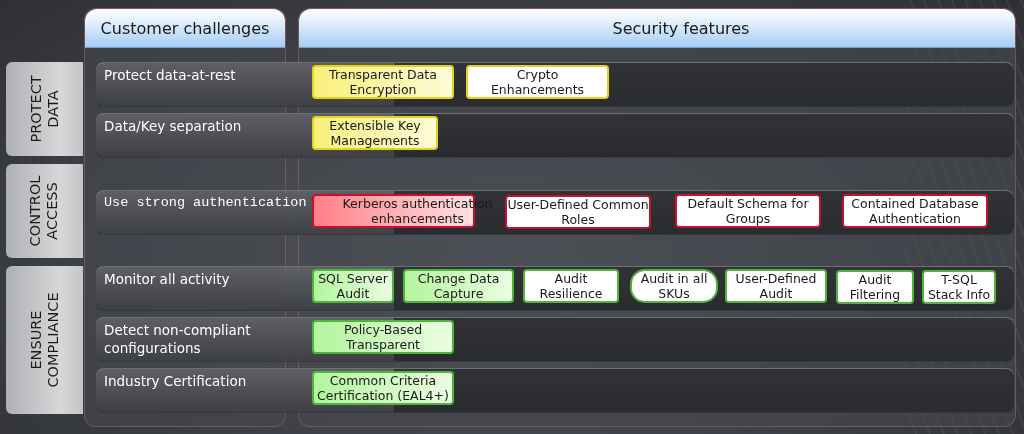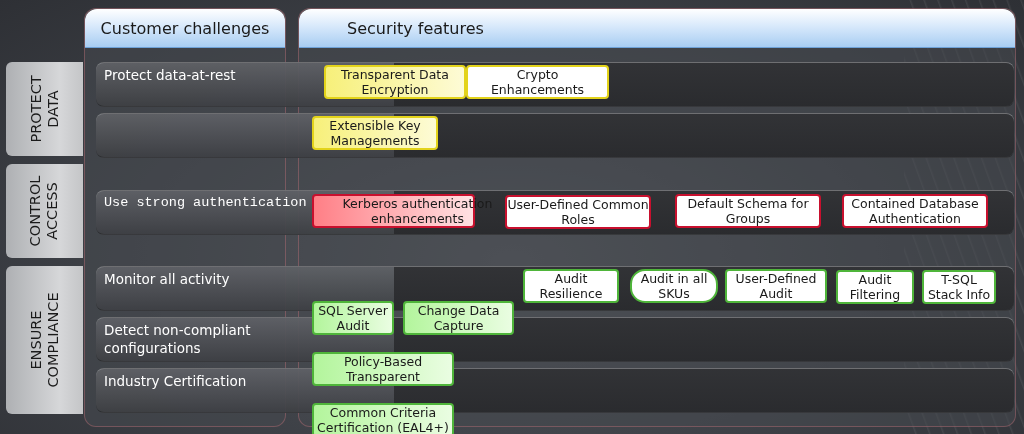--- a/index.html
+++ b/index.html
@@ -22,21 +22,21 @@
   .col-right { left: 298px; width: 716px; }
   .col-header {
     position: absolute; left: 0; right: 0; top: 0; height: 38px;
     border-radius: 12px 12px 0 0;
     background: linear-gradient(#ffffff 0%, #d8e9fb 45%, #a8cdf2 100%);
     border-bottom: 1px solid #6ea2d8;
     color: #1a1a1a; font-size: 16px;
     display: flex; align-items: center;
   }
   .col-left .col-header { justify-content: center; }
-  .col-right .col-header { justify-content: flex-start; padding-left: 48px; }
+  .col-right .col-header { justify-content: center; padding-left: 48px; }
   .band {
     position: absolute; left: 96px; width: 918px;
     border-radius: 8px;
     background: linear-gradient(180deg, rgba(95,97,102,0.95) 0%, rgba(62,64,68,0.95) 100%);
     border-top: 1px solid rgba(200,200,200,0.35);
     border-bottom: 1px solid rgba(20,20,20,0.5);
   }
   .band-right {
     position: absolute; left: 298px; right: 0; top: 0; bottom: 0;
     background: linear-gradient(180deg, rgba(45,46,49,0.9), rgba(40,41,44,0.9));
@@ -61,21 +61,21 @@
     position: absolute; height: 34px;
     border-radius: 4px; box-sizing: border-box;
     font-size: 12.5px; line-height: 15px; color: #1a1a1a;
     display: flex; align-items: center; justify-content: center; text-align: center;
     white-space: pre;
   }
   .y-fill { background: linear-gradient(90deg, #f7f07a, #fdfbd6); border: 2px solid #e3d31a; }
   .y-out  { background: #ffffff; border: 2px solid #e3d31a; }
   .r-fill { background: linear-gradient(90deg, #ff7f86, #ffe1e3); border: 2px solid #c8102e; padding-left: 48px; }
   .r-out  { background: #ffffff; border: 2px solid #c8102e; }
-  .g-fill { background: linear-gradient(90deg, #b3f59c, #eafde2); border: 2px solid #4fb53a; margin-top: 32px; }
+  .g-fill { background: linear-gradient(90deg, #b3f59c, #eafde2); border: 2px solid #4fb53a; }
   .g-out  { background: #ffffff; border: 2px solid #4fb53a; }
 </style>
 </head>
 <body>
 
 <div class="stripes"></div>
 
 <div class="col-panel col-left">
   <div class="col-header">
     <span>Customer challenges</span>
@@ -99,40 +99,41 @@
   <span>ENSURE
 COMPLIANCE</span>
 </div>
 
 <div class="band" style="top:62px;height:43px;">
   <div class="band-right"></div>
   <span class="challenge">Protect data-at-rest</span>
 </div>
 <div class="band" style="top:113px;height:43px;">
   <div class="band-right"></div>
+  <span class="challenge">Data/Key separation</span>
 </div>
 <div class="band" style="top:190px;height:43px;font-family:Liberation Mono, monospace;">
   <div class="band-right"></div>
   <span class="challenge">Use strong authentication</span>
 </div>
 <div class="band" style="top:266px;height:43px;">
   <div class="band-right"></div>
   <span class="challenge">Monitor all activity</span>
 </div>
 <div class="band" style="top:317px;height:43px;">
   <div class="band-right"></div>
   <span class="challenge" style="white-space:pre;">Detect non-compliant
 configurations</span>
 </div>
 <div class="band" style="top:368px;height:43px;">
   <div class="band-right"></div>
   <span class="challenge">Industry Certification</span>
 </div>
 
-<div class="feat y-fill" style="left:324px;top:65px;width:142px;">Transparent Data
+<div class="feat y-fill" style="left:312px;top:65px;width:142px;">Transparent Data
 Encryption</div>
 <div class="feat y-out" style="left:466px;top:65px;width:143px;">Crypto
 Enhancements</div>
 
 <div class="feat y-fill" style="left:312px;top:116px;width:126px;">Extensible Key
 Managements</div>
 
 <div class="feat r-fill" style="left:312px;top:194px;width:163px;">Kerberos authentication
 enhancements</div>
 <div class="feat r-out" style="left:505px;top:195px;width:146px;">User-Defined Common

